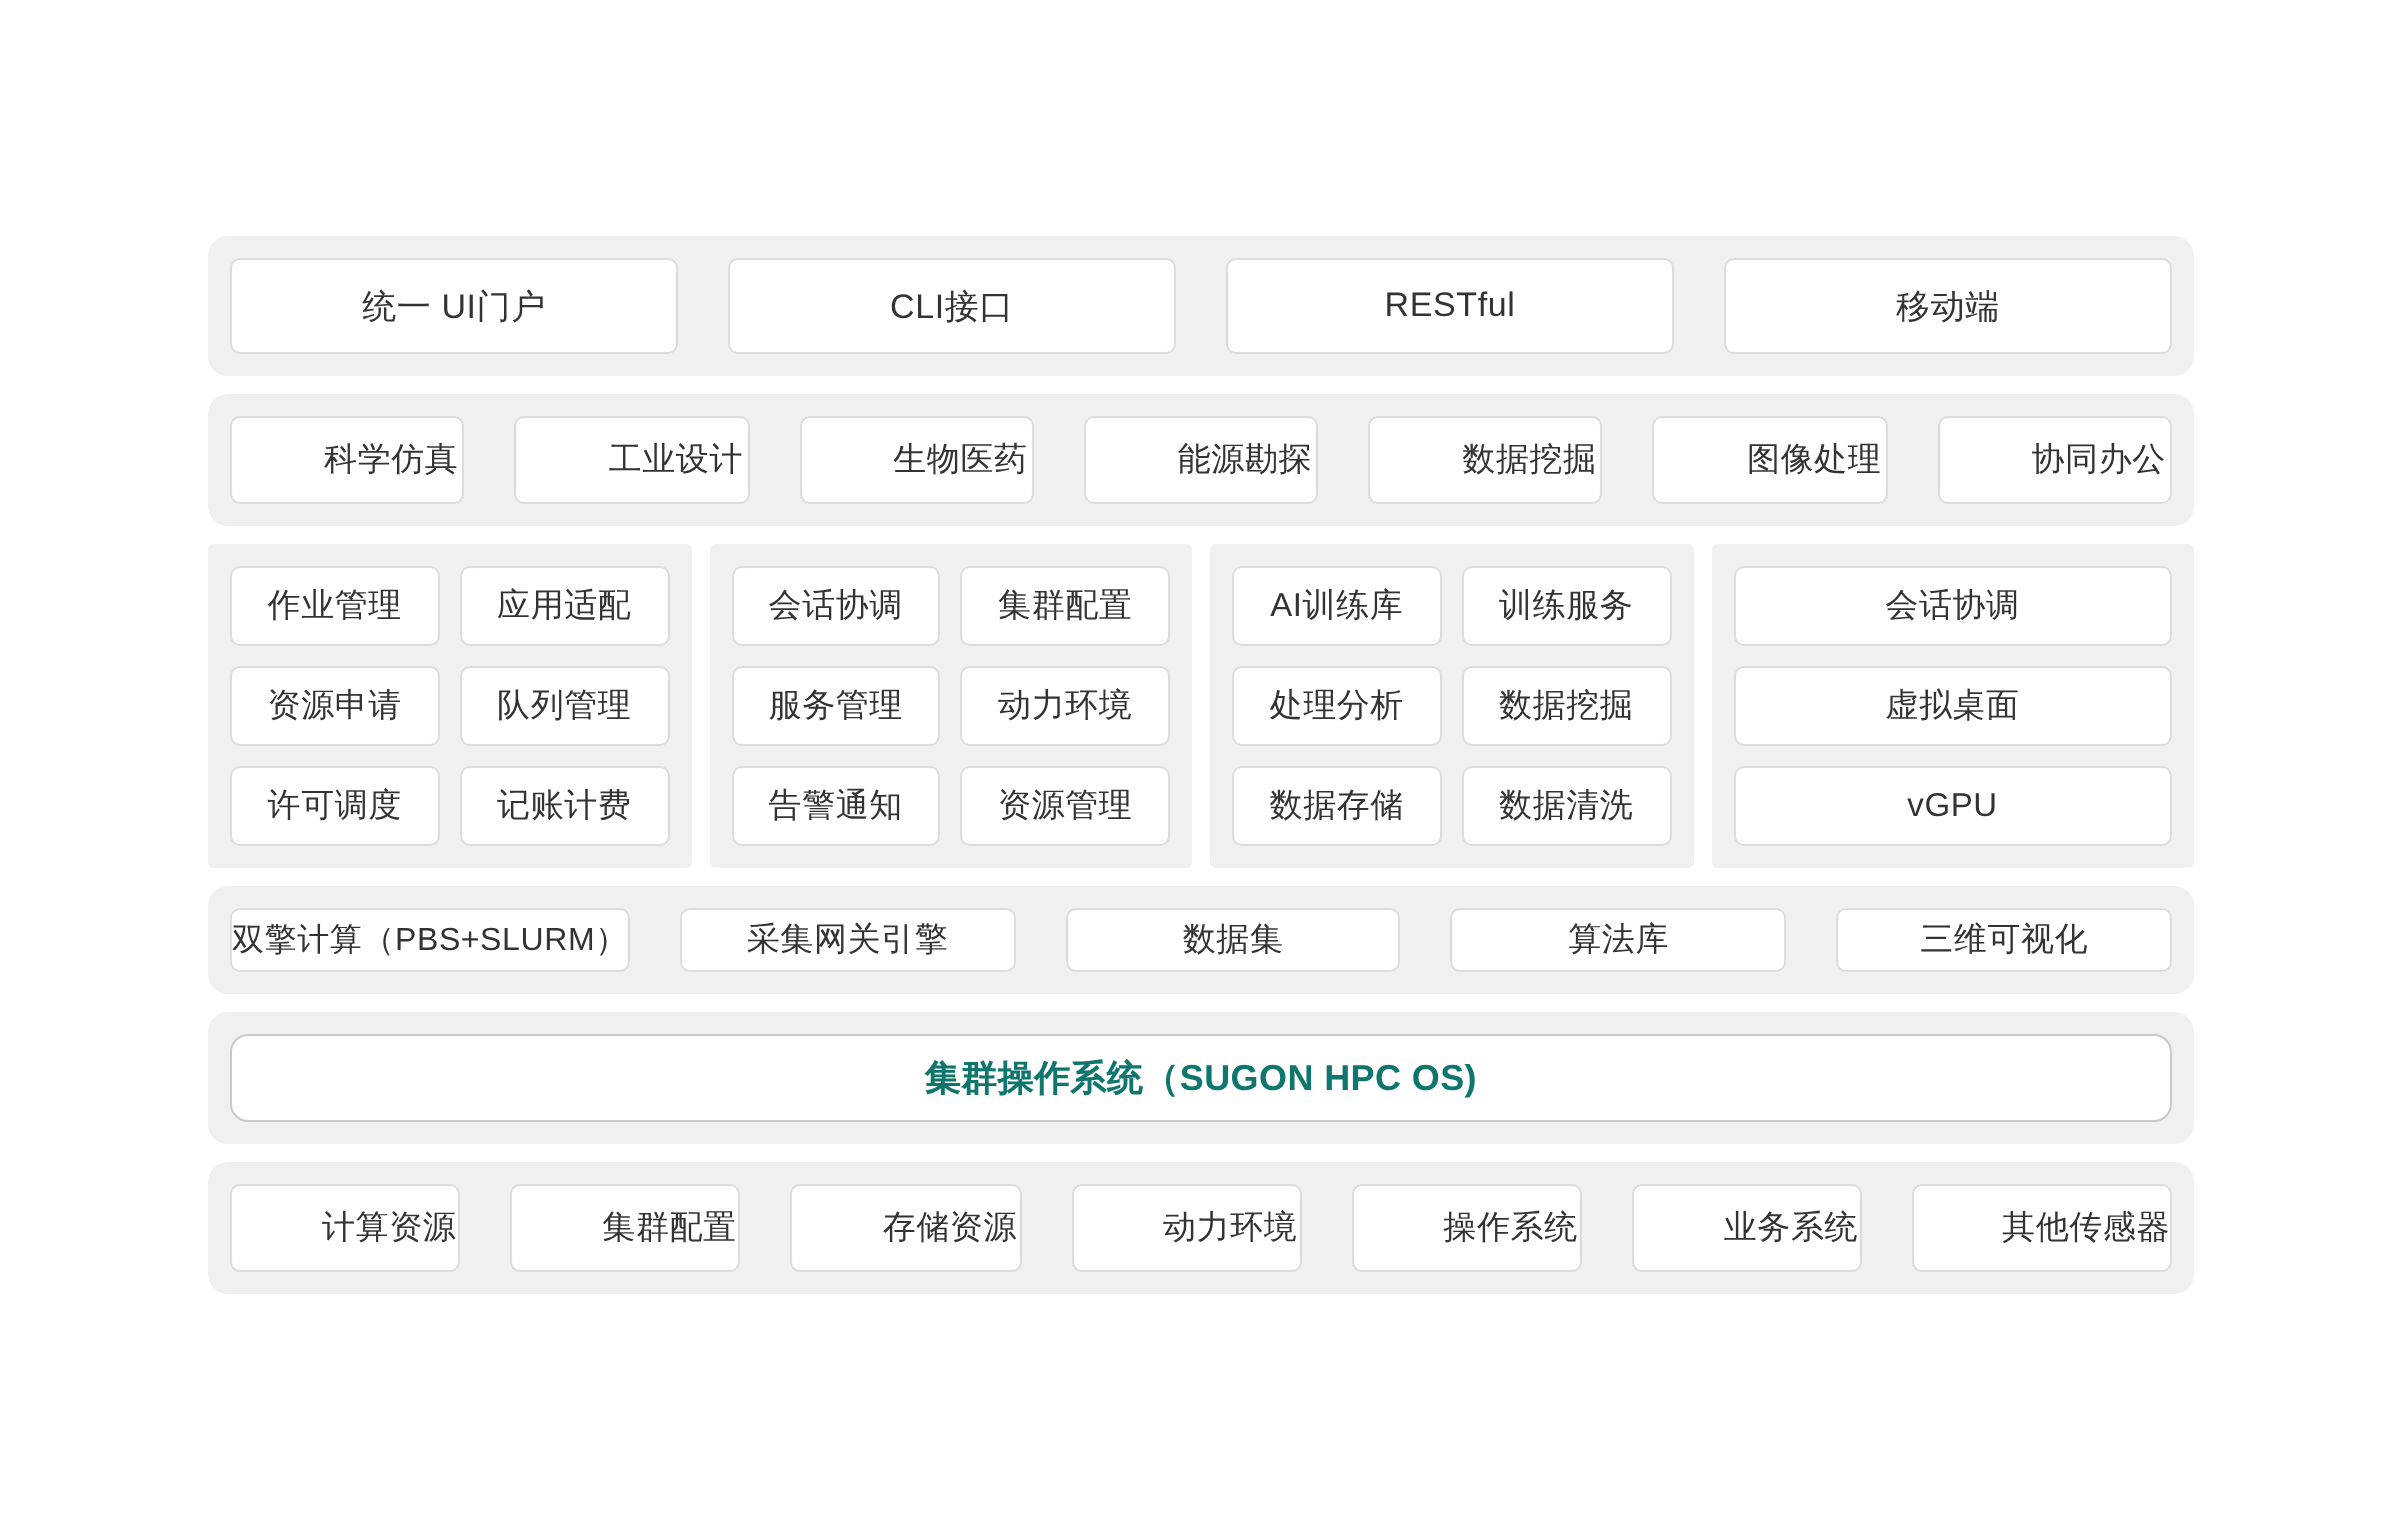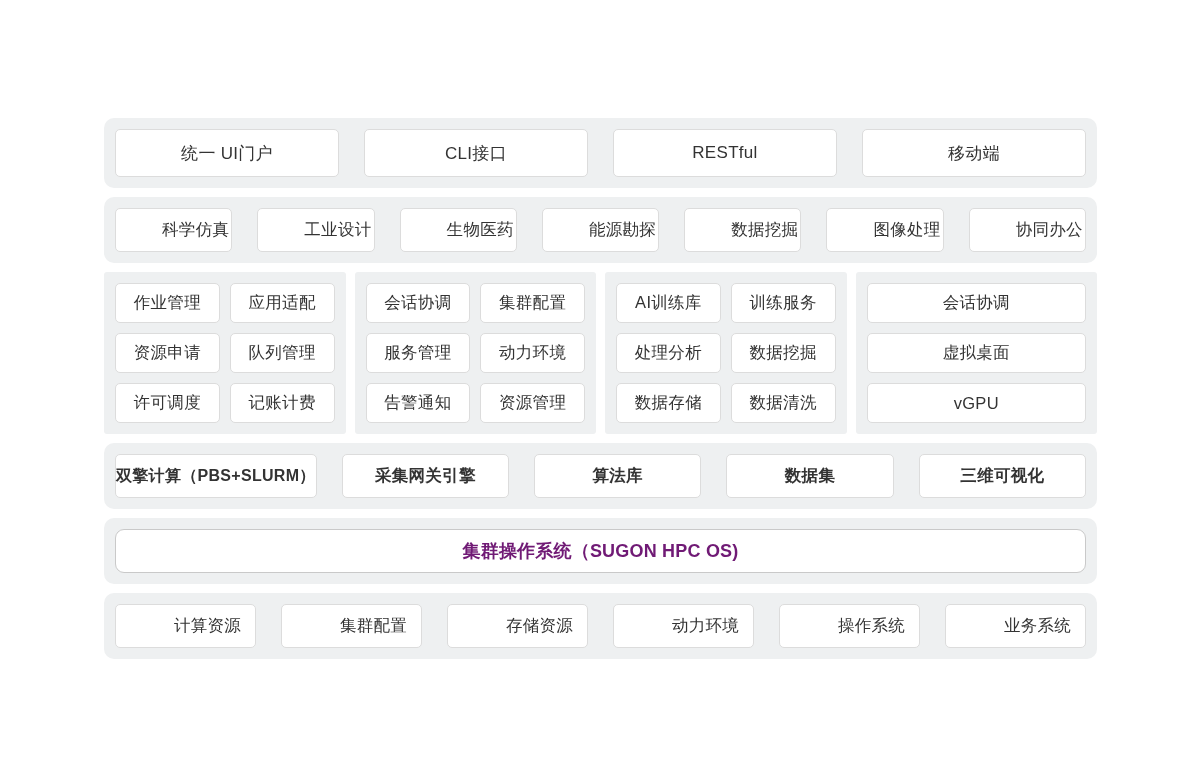--- a/index.html
+++ b/index.html
@@ -101,32 +101,31 @@
     border: 1px solid #c9c9c9;
     border-radius: 9px;
     height: 44px;
     width: 100%;
     display: flex;
     align-items: center;
     justify-content: center;
     box-sizing: border-box;
   }
   .os-label {
-    color: #701a75;
+    color: #0f766e;
     font-weight: bold;
     font-size: 18px;
     letter-spacing: 0.2px;
     white-space: nowrap;
   }
 
   
   .band-engines .box {
-    height: 44px;
+    height: 32px;
     font-size: 16.5px;
-    font-weight: bold;
   }
 </style>
 </head>
 <body>
 
 <div class="diagram">
 
   <div class="band band-access">
     <div class="box">统一 UI门户</div>
     <div class="box">CLI接口</div>
@@ -201,33 +200,34 @@
       <div class="group-row">
         <div class="box">vGPU</div>
       </div>
     </div>
 
   </div>
 
   <div class="band band-engines">
     <div class="box small-text">双擎计算（PBS+SLURM）</div>
     <div class="box">采集网关引擎</div>
+    <div class="box">数据集</div>
     <div class="box">算法库</div>
-    <div class="box">数据集</div>
     <div class="box">三维可视化</div>
   </div>
 
   <div class="band band-os">
     <div class="os-box">
       <span class="os-label">集群操作系统（SUGON HPC OS)</span>
     </div>
   </div>
 
   <div class="band band-resources">
     <div class="box">计算资源</div>
     <div class="box">集群配置</div>
     <div class="box">存储资源</div>
     <div class="box">动力环境</div>
     <div class="box">操作系统</div>
     <div class="box">业务系统</div>
+    <div class="box">其他传感器</div>
   </div>
 
 </div>
 
 </body></html>

